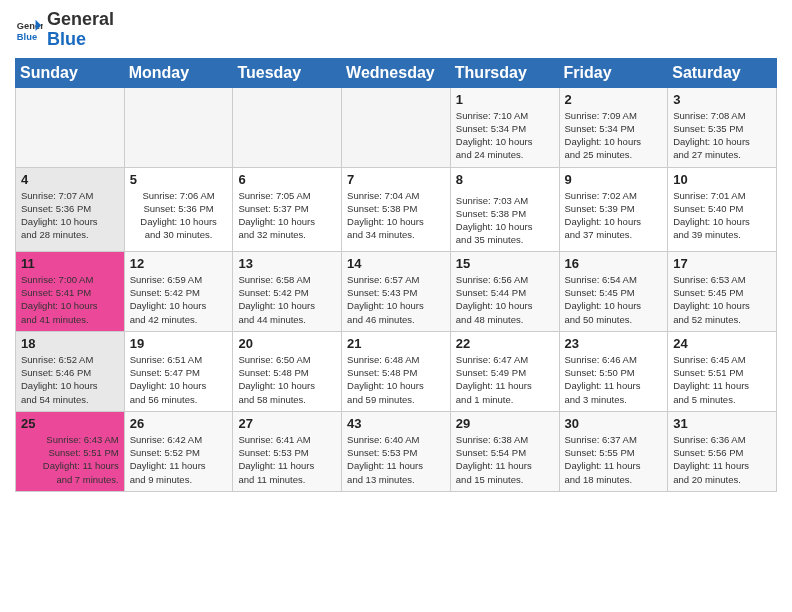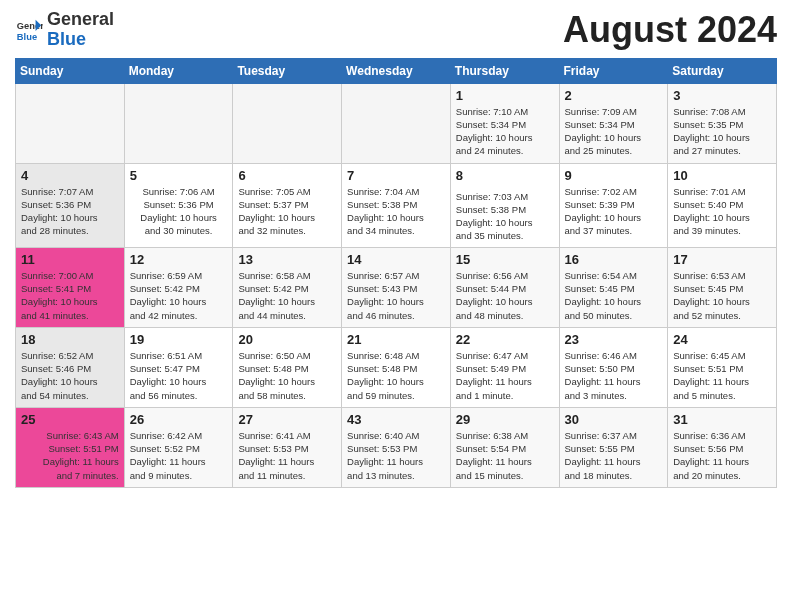--- a/index.html
+++ b/index.html
@@ -48,21 +48,21 @@
     table {
       width: 100%;
       border-collapse: collapse;
       font-size: 10px;
     }
     thead tr th {
       background-color: #2e6eb5;
       color: #fff;
       padding: 5px 4px;
       text-align: left;
-      font-size: 12px;
+      font-size: 16px;
       font-weight: bold;
       border: 1px solid #2e6eb5;
     }
     tbody tr td {
       border: 1px solid #ccc;
       padding: 4px 5px;
       vertical-align: top;
       width: calc(100% / 7);
       height: 80px;
       background: #fff;
@@ -99,21 +99,20 @@
       <polygon points="22,4 28,10 22,16" fill="#1a6bbf"></polygon>
     </svg>
     <div>
       <div class="logo-text">
         <span class="logo-general">General</span><br>
         <span class="logo-blue">Blue</span>
       </div>
     </div>
   </div>
   <div class="title-block">
-    <div class="month-year">August 2024</div>
   </div>
 </div>
 
 <table>
   <thead>
     <tr>
     <th>Sunday</th>
         <th>Monday</th>
         <th>Tuesday</th>
         <th>Wednesday</th>

